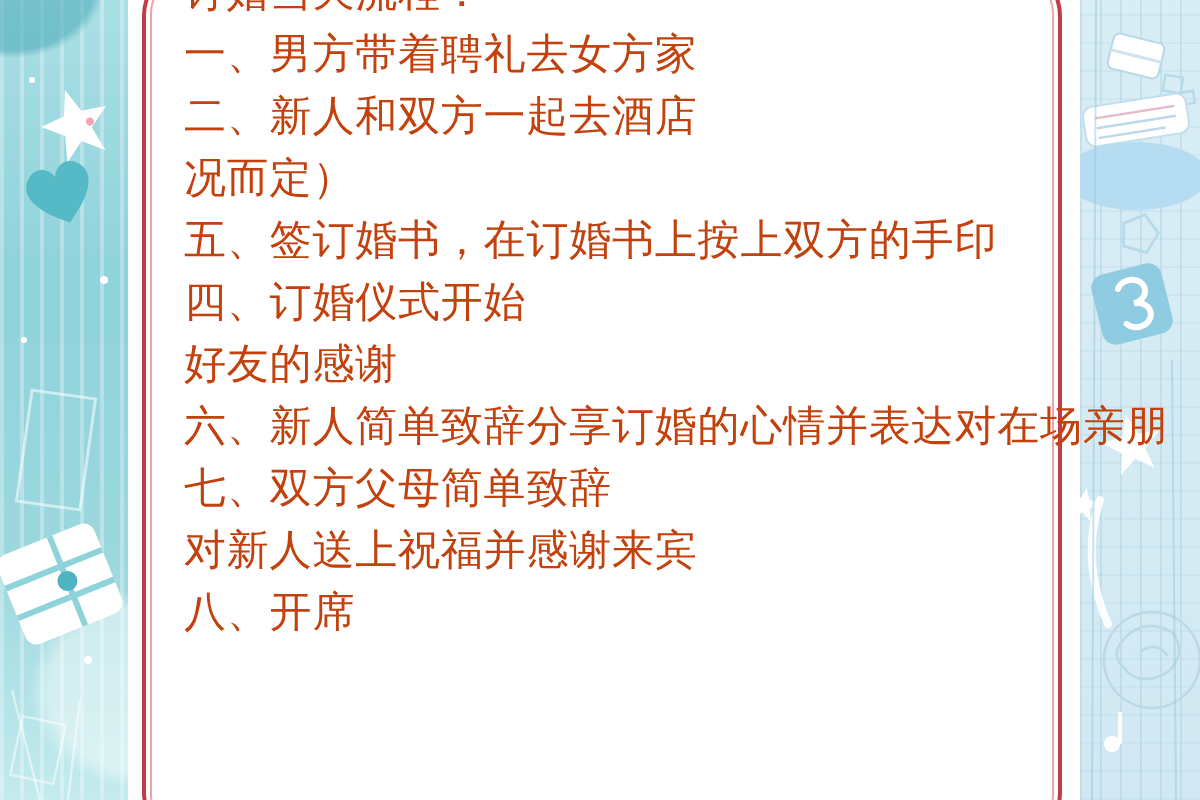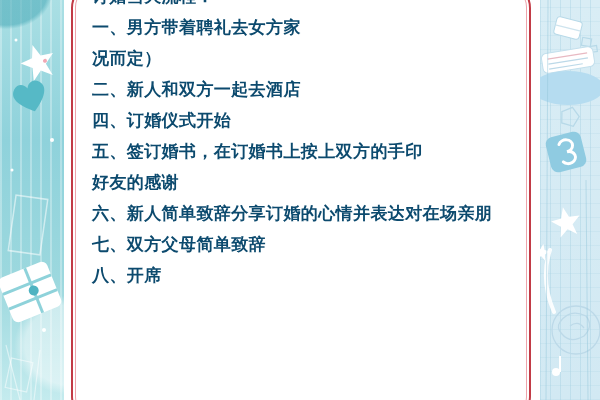--- a/index.html
+++ b/index.html
@@ -47,23 +47,23 @@
     pointer-events:none;
   }
 
   
   .text-col{
     position:absolute;
     left:19px;right:8px;top:-3px;
   }
   .line{
     height:31px;line-height:31px;
-    font-size:17px;
-    font-weight:700;
-    color:#0c4a6e;
+    font-size:21px;
+    font-weight:400;
+    color:#c2410c;
     letter-spacing:0.4px;
     white-space:nowrap;
   }
 </style>
 </head>
 <body>
 
 <div class="strip strip-left">
   <svg width="64" height="400" viewBox="0 0 64 400">
 
@@ -159,22 +159,23 @@
       <line x1="46" y1="180" x2="48" y2="400"></line>
     </g>
   </svg>
 </div>
 
 <div class="card">
   <div class="card-inner-line"></div>
   <div class="text-col">
     <div class="line">订婚当天流程：</div>
     <div class="line">一、男方带着聘礼去女方家</div>
+    <div class="line">二、新人和双方一起去酒店</div>
     <div class="line">况而定）</div>
-    <div class="line">二、新人和双方一起去酒店</div>
+    <div class="line">五、签订婚书，在订婚书上按上双方的手印</div>
     <div class="line">四、订婚仪式开始</div>
-    <div class="line">五、签订婚书，在订婚书上按上双方的手印</div>
     <div class="line">好友的感谢</div>
     <div class="line">六、新人简单致辞分享订婚的心情并表达对在场亲朋</div>
     <div class="line">七、双方父母简单致辞</div>
+    <div class="line">对新人送上祝福并感谢来宾</div>
     <div class="line">八、开席</div>
   </div>
 </div>
 
 </body></html>

